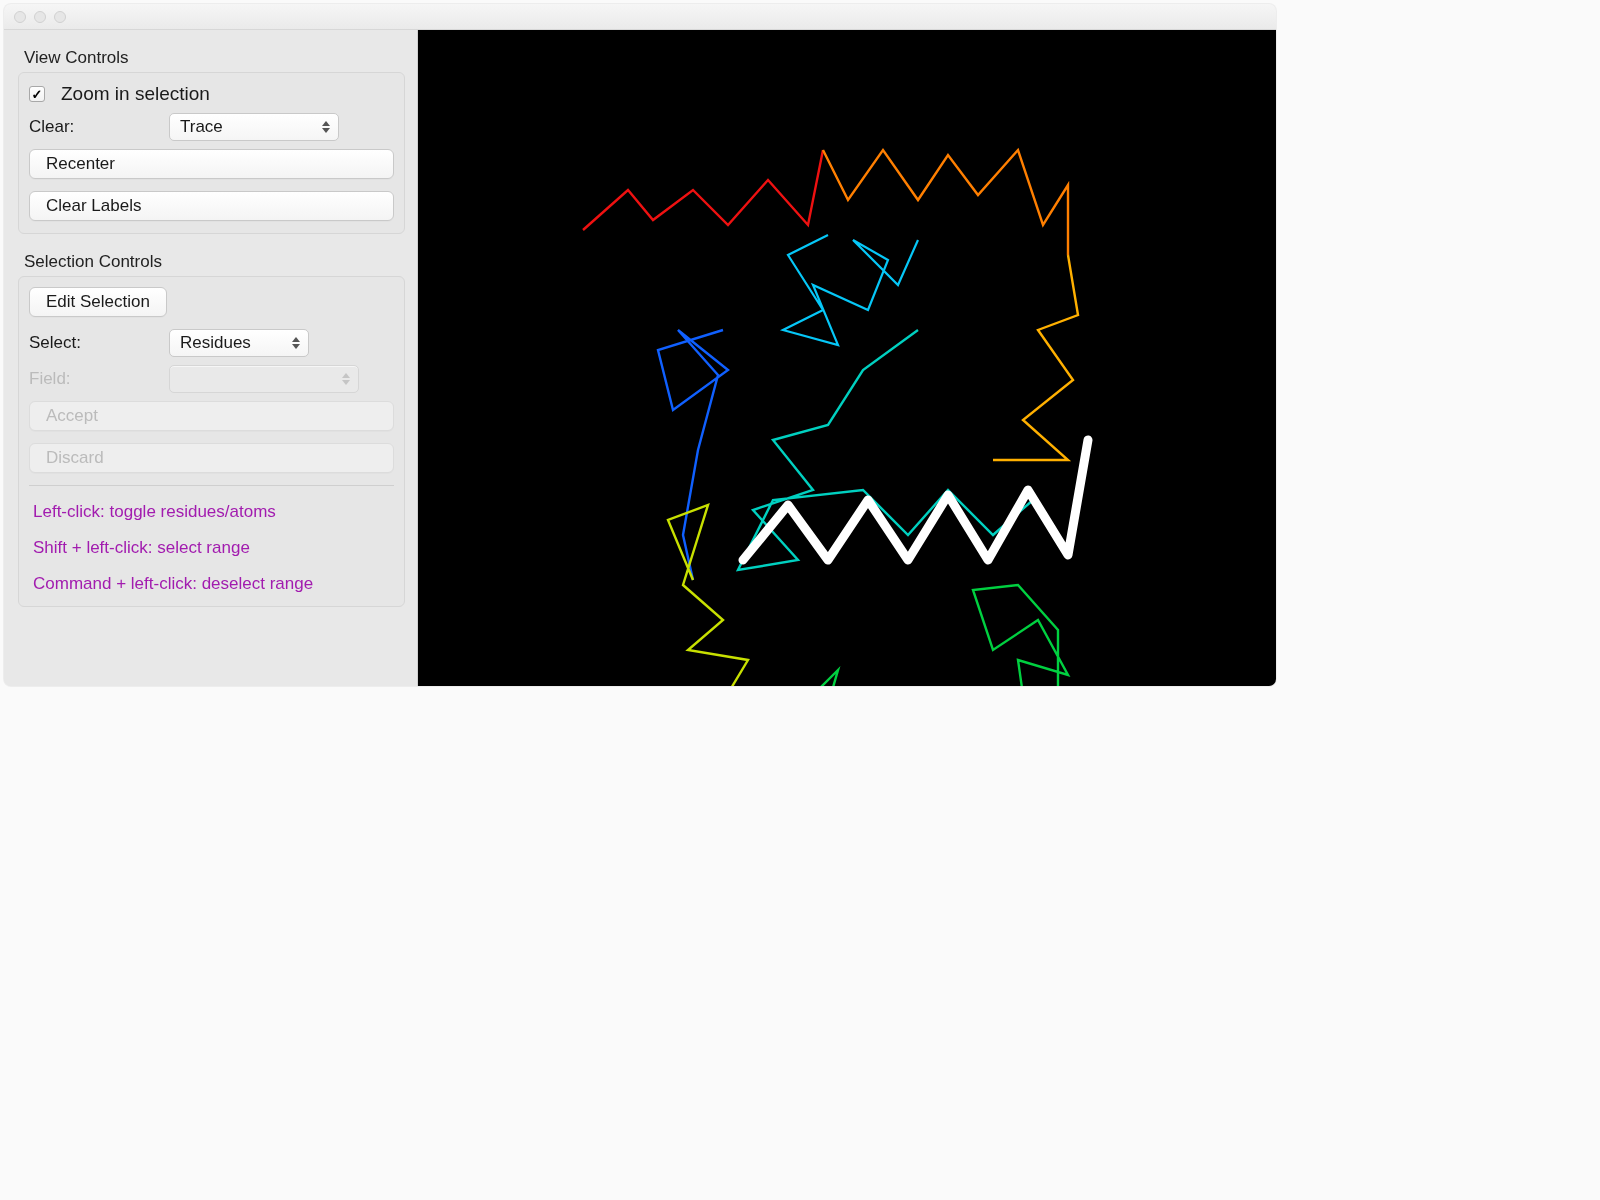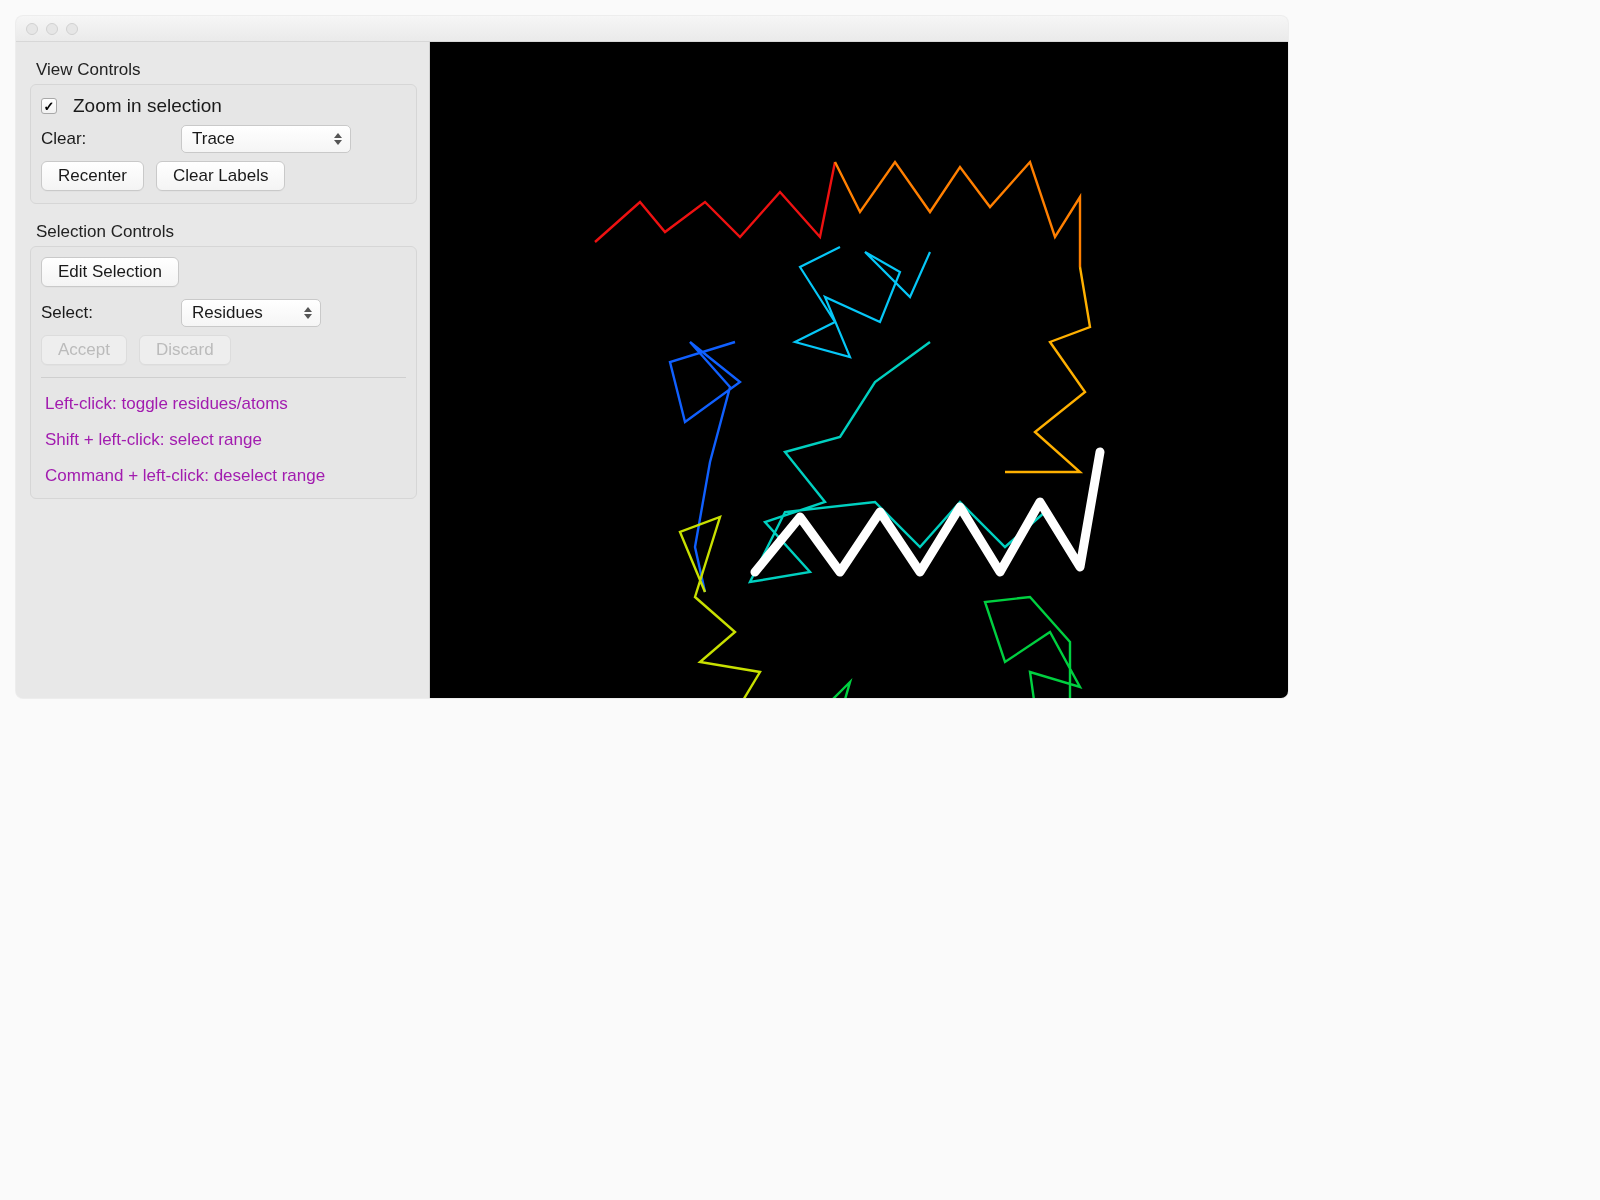--- a/index.html
+++ b/index.html
@@ -8,21 +8,21 @@
     font-size: 17px;
     background: #fafafa;
     color: #1a1a1a;
     width: 1600px;
     height: 1200px;
     overflow: hidden;
   }
   .window {
     width: 1272px;
     height: 682px;
-    margin: 16px;
+    margin: 4px;
     border-radius: 7px;
     overflow: hidden;
     background: #e8e8e8;
     box-shadow: 0 0 0 1px rgba(0,0,0,0.05);
   }
   .titlebar {
     height: 26px;
     background: linear-gradient(#f6f6f6,#eaeaea);
     display: flex;
     align-items: center;
@@ -150,20 +150,21 @@
   .mac-button.disabled {
     color: #bbb;
     background: #eeeeee;
     border-color: #dcdcdc;
     pointer-events: none;
   }
   .btn-row {
     display: flex;
     gap: 12px;
     margin-top: 4px;
+    flex-direction: column;
   }
   .panel hr {
     border: none;
     border-top: 1px solid #cfcfcf;
     margin: 12px 0 8px 0;
   }
   .help-line {
     font-size: 17px;
     color: #a21caf;
     margin: 16px 0 0 4px;
@@ -223,20 +224,27 @@
         </div>
 
         <div class="row">
           <span class="lbl">Select:</span>
           <div class="mac-select small">
             <span>Residues</span>
             <span class="stepper-arrows"></span>
           </div>
         </div>
 
+        <div class="row">
+          <span class="lbl" style="color:#bbb">Field:</span>
+          <div class="mac-select wide disabled">
+            <span></span>
+            <span class="stepper-arrows"></span>
+          </div>
+        </div>
 
         <div class="btn-row">
           <div class="mac-button disabled">
             <span>Accept</span>
           </div>
           <div class="mac-button disabled">
             <span>Discard</span>
           </div>
         </div>
 

